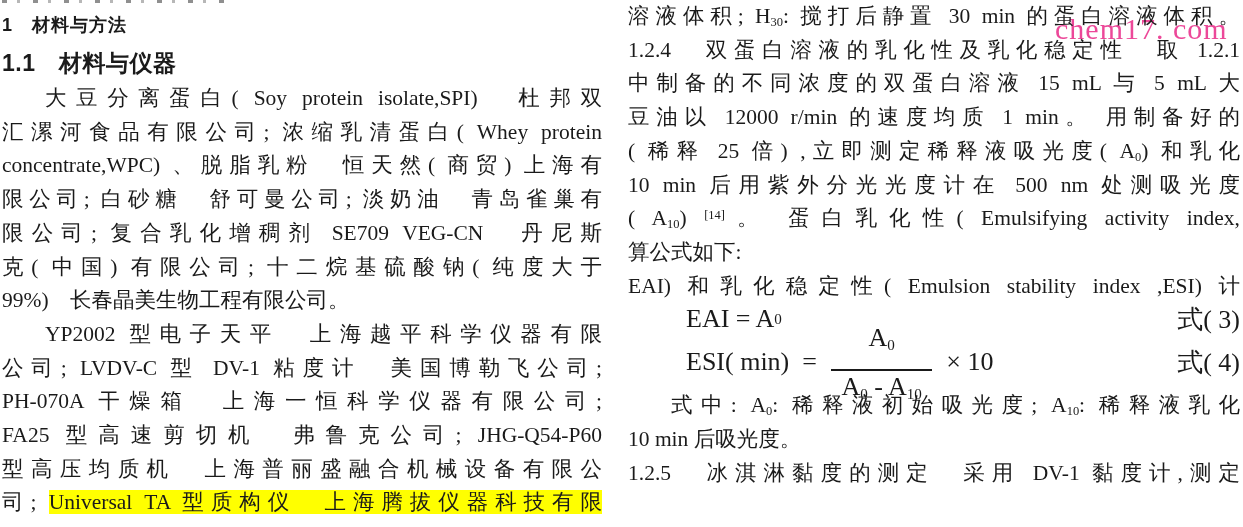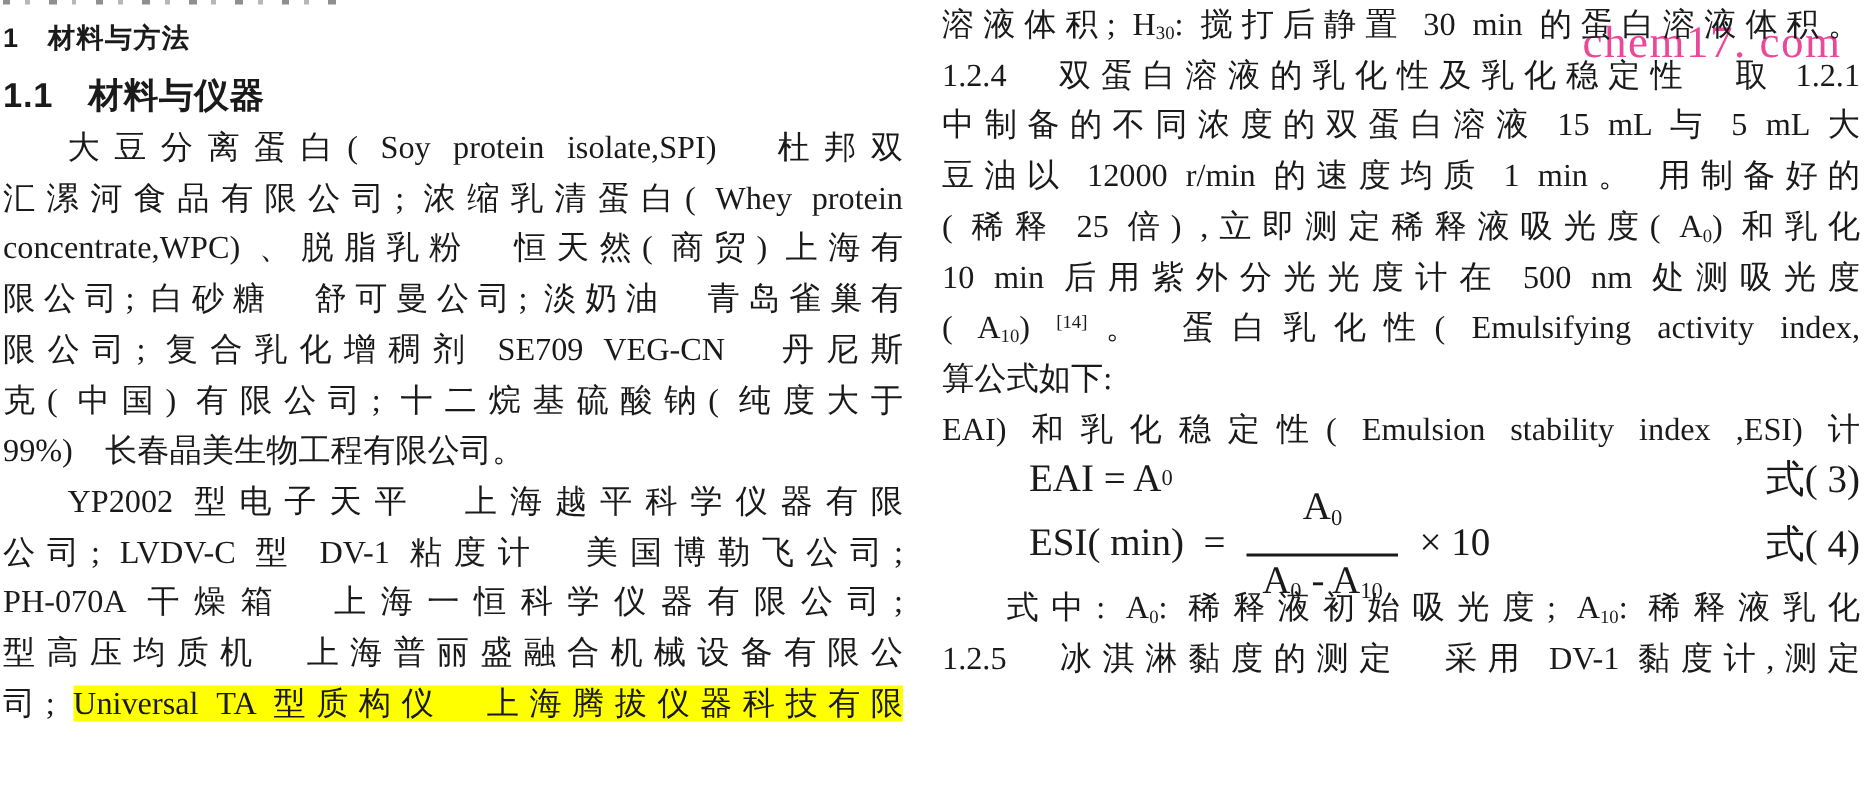--- a/index.html
+++ b/index.html
@@ -68,20 +68,21 @@
         <p class="line indent"><span>大豆分离蛋白( Soy protein isolate,SPI)　杜邦双</span></p>
         <p class="line"><span>汇漯河食品有限公司; 浓缩乳清蛋白( Whey protein</span></p>
         <p class="line"><span>concentrate,WPC) 、脱脂乳粉　恒天然( 商贸) 上海有</span></p>
         <p class="line"><span>限公司; 白砂糖　舒可曼公司; 淡奶油　青岛雀巢有</span></p>
         <p class="line"><span>限公司; 复合乳化增稠剂 SE709 VEG-CN　丹尼斯</span></p>
         <p class="line"><span>克( 中国) 有限公司; 十二烷基硫酸钠( 纯度大于</span></p>
         <p class="line short"><span>99%)　长春晶美生物工程有限公司。</span></p>
         <p class="line indent"><span>YP2002 型电子天平　上海越平科学仪器有限</span></p>
         <p class="line"><span>公司; LVDV-C 型 DV-1 粘度计　美国博勒飞公司;</span></p>
         <p class="line"><span>PH-070A 干燥箱　上海一恒科学仪器有限公司;</span></p>
+        <p class="line"><span>FA25 型高速剪切机　弗鲁克公司; JHG-Q54-P60</span></p>
         <p class="line"><span>型高压均质机　上海普丽盛融合机械设备有限公</span></p>
         <p class="line"><span>司; </span><span class="hl">Universal TA 型质构仪　上海腾拔仪器科技有限</span></p>
       </div>
   </div>
 
   <div class="col col-right">
     <div class="lines">
         <p class="line"><span>溶液体积; H</span><sub>30</sub><span>: 搅打后静置 30 min 的蛋白溶液体积。</span></p>
         <p class="line"><span>1.2.4　双蛋白溶液的乳化性及乳化稳定性　取 1.2.1</span></p>
         <p class="line"><span>中制备的不同浓度的双蛋白溶液 15 mL 与 5 mL 大</span></p>
@@ -98,16 +99,17 @@
       <span class="f-label">式( 3)</span>
     </div>
 
     <div class="formula eq4">
       <span class="f-body"><span>ESI( min)  = </span><span class="frac"><span class="num"><span>A</span><sub>0</sub></span><span class="den"><span>A</span><sub>0</sub><span> - A</span><sub>10</sub></span></span><span> × 10</span></span>
       <span class="f-label">式( 4)</span>
     </div>
 
     <div class="lines">
         <p class="line indent"><span>式中: A</span><sub>0</sub><span>: 稀释液初始吸光度; A</span><sub>10</sub><span>: 稀释液乳化</span></p>
+        <p class="line short"><span>10 min 后吸光度。</span></p>
         <p class="line"><span>1.2.5　冰淇淋黏度的测定　采用 DV-1 黏度计,测定</span></p>
       </div>
   </div>
 </div>
 
 </body></html>

